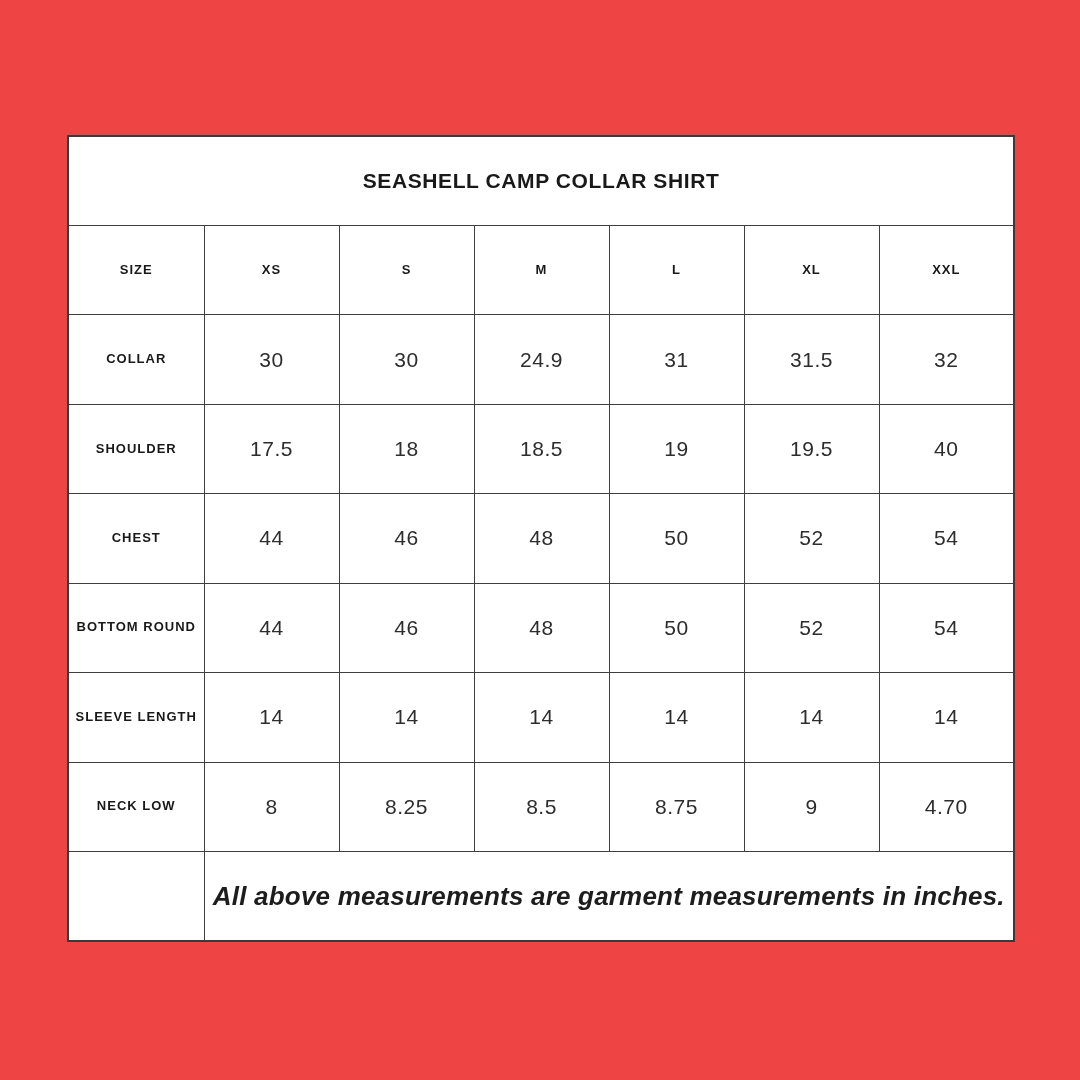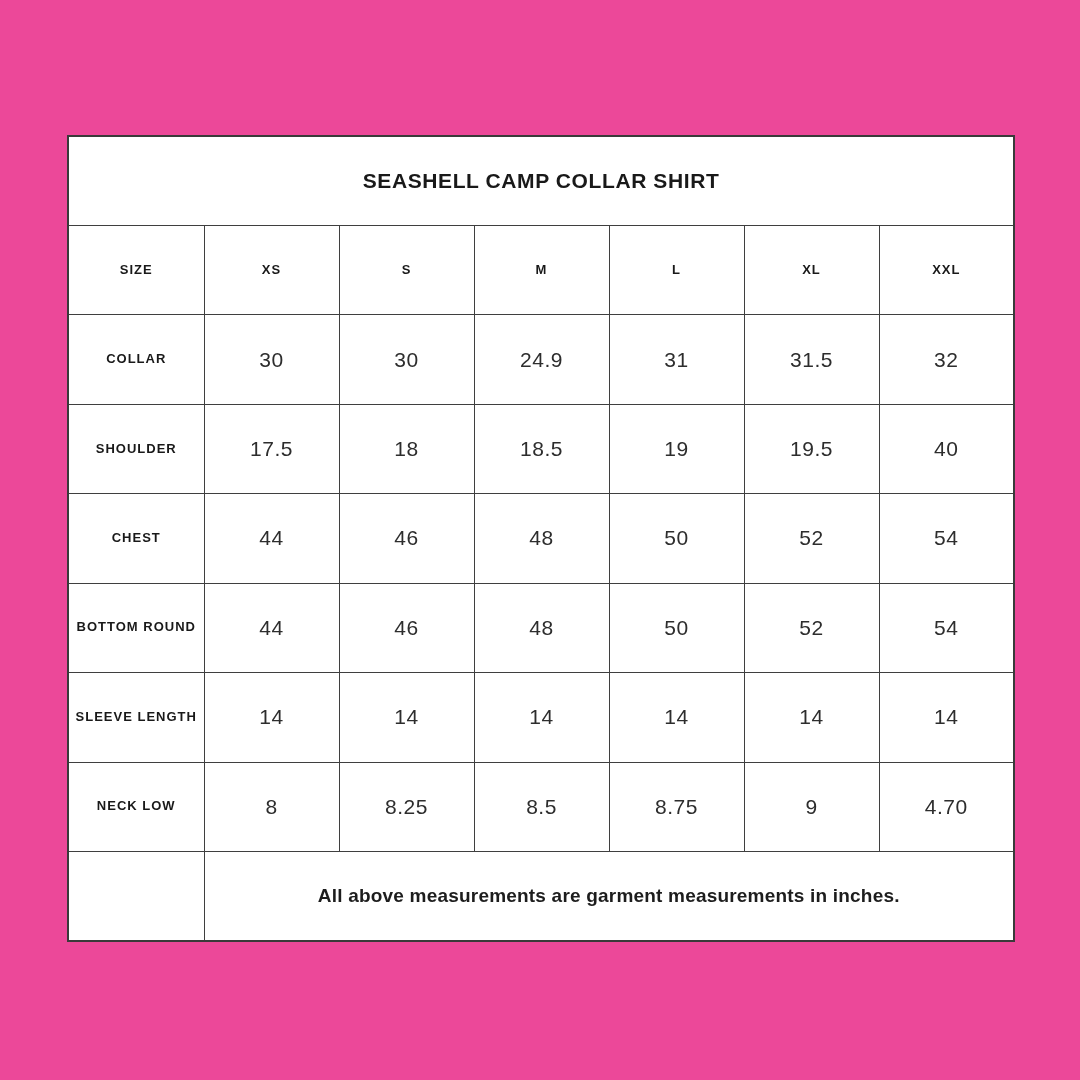--- a/index.html
+++ b/index.html
@@ -5,21 +5,21 @@
   html, body {
     margin: 0;
     padding: 0;
     background: #ffffff;
     font-family: "Liberation Sans", sans-serif;
   }
   .sheet {
     position: relative;
     width: 1080px;
     height: 1080px;
-    background: #ec4899;
+    background: #ef4444;
     overflow: hidden;
   }
   table.size-chart {
     position: absolute;
     left: 67px;
     top: 135px;
     width: 946px;
     height: 807px;
     border-collapse: collapse;
     table-layout: fixed;
@@ -48,21 +48,22 @@
     line-height: 1.45;
   }
   td.value {
     font-weight: normal;
     font-size: 21px;
     letter-spacing: 0.5px;
     color: #2d2d2d;
   }
   td.note {
     font-weight: bold;
-    font-size: 19px;
+    font-style: italic;
+    font-size: 26px;
     letter-spacing: 0.2px;
     color: #1d1d1d;
   }
   td.stub { background: #ffffff; }
 </style>
 </head>
 <body>
 
 <div class="sheet">
   <table class="size-chart">

